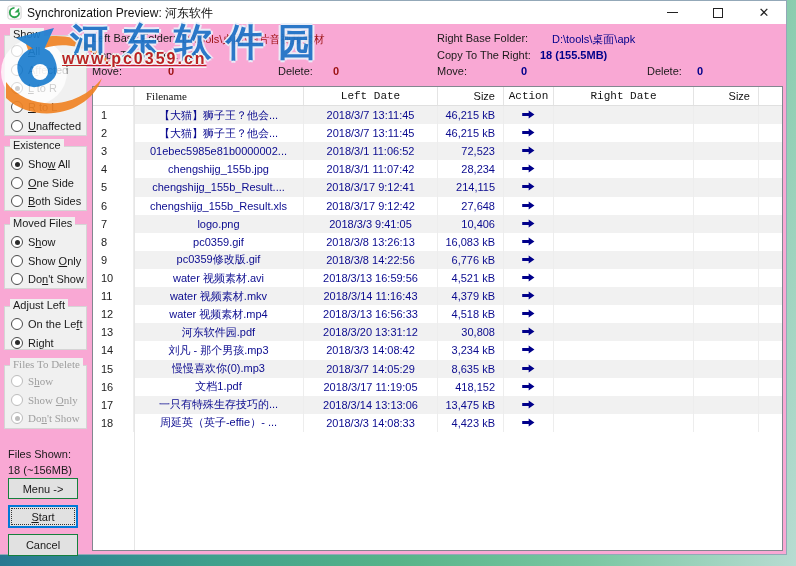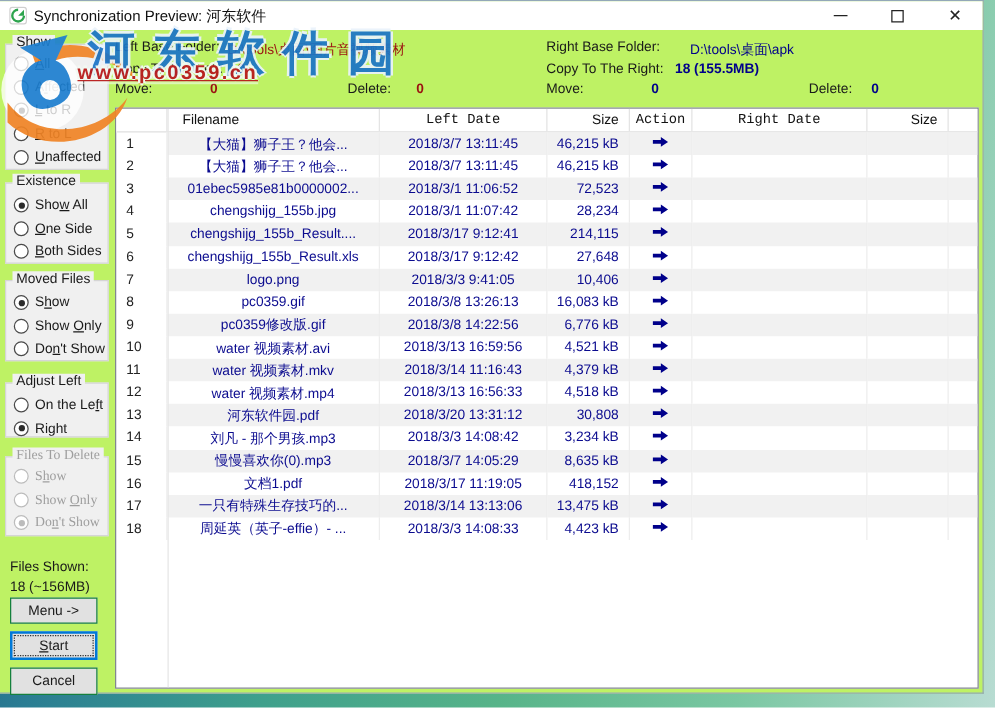--- a/index.html
+++ b/index.html
@@ -2,21 +2,21 @@
 <html><head>
 <meta charset="utf-8">
 <style>
   * { margin:0; padding:0; box-sizing:border-box; }
   html,body { width:796px; height:566px; overflow:hidden;
     font-family:"Liberation Sans","DejaVu Sans",sans-serif; font-size:11px; color:#1a1a1a; }
   body { background:linear-gradient(105deg,#1e4e7e 0%,#2a7d93 18%,#3fa08c 38%,#57b489 58%,#7ac7a2 78%,#b8dcd2 100%); position:relative; }
 
   
   #window { position:absolute; left:0; top:8; width:787px; height:555px;
-    background:#bef264; border:1px solid #93a8b8; border-left:none; }
+    background:#f9a8d4; border:1px solid #93a8b8; border-left:none; }
   #titlebar { position:absolute; left:0; top:0; width:100%; height:23px; background:#ffffff; }
   #app-icon { position:absolute; left:7px; top:4px; width:15px; height:15px; }
   #title-text { position:absolute; left:27px; top:4px; font-size:12px; color:#111; white-space:nowrap; }
   .winbtn { position:absolute; top:0; width:36px; height:23px; display:flex; align-items:center; justify-content:center; color:#222; cursor:default; }
   #btn-min  { left:654px; } #btn-max { left:700px; } #btn-close { left:746px; }
   #btn-min .bar { width:11px; height:0; border-bottom:1px solid #222; }
   #btn-max .box { width:10px; height:10px; border:1px solid #222; }
   #btn-close .x { font-size:13px; line-height:13px; }
 
   
@@ -46,21 +46,21 @@
   #menu-btn   { top:477px; height:21px; }
   #start-btn  { top:504px; height:23px; border:2px solid #0078d7; outline:1px dotted #333; outline-offset:-4px; }
   #cancel-btn { top:533px; height:22px;text-align:right; }
 
   
   #table { position:absolute; left:92px; top:85px; width:691px; height:465px;
     background:#fff; border:1px solid #828790; overflow:hidden; }
   #thead { display:flex; height:19px; border-bottom:1px solid #e0e0e0; background:#fff; }
   #thead .hc { display:flex; align-items:center; border-right:1px solid #e4e4e4; color:#111; }
   .c1{width:41px;} .c2{width:170px;} .c3{width:134px;} .c4{width:66px;} .c5{width:50px;} .c6{width:140px;} .c7{width:65px;} .c8{flex:1;border-right:none!important;}
-  #thead .c2 { padding-left:12px; }
+  #thead .c2 { padding-left:12px;font-family:Liberation Serif, serif; }
   #thead .c3,#thead .c5,#thead .c6 { justify-content:center;font-family:Liberation Mono, monospace; }
   #thead .c4,#thead .c7 { justify-content:flex-end; padding-right:8px; }
   .trow { display:flex; height:18.11px; }
   .trow .c { display:flex; align-items:center; border-right:1px solid #ededed; overflow:hidden; white-space:nowrap; }
   .trow .c8 { border-right:none; }
   .trow.odd .c:not(.c1) { background:#f1f1f1; }
   .c-num { padding-left:8px; color:#222; }
   .c-file,.c-date { justify-content:center; color:#0b0b8f; }
   .c-size { justify-content:flex-end; padding-right:8px; color:#0b0b8f; }
   .c-act { justify-content:center; }

